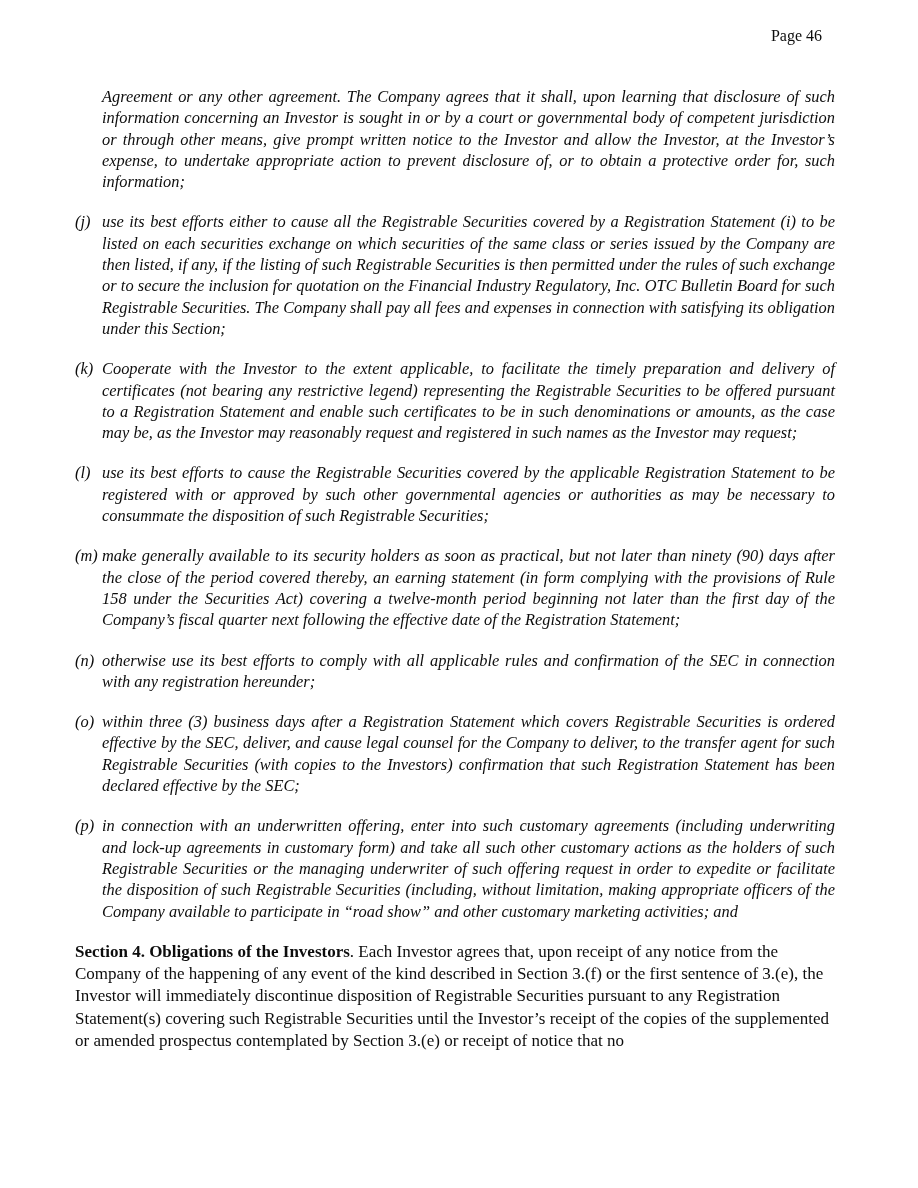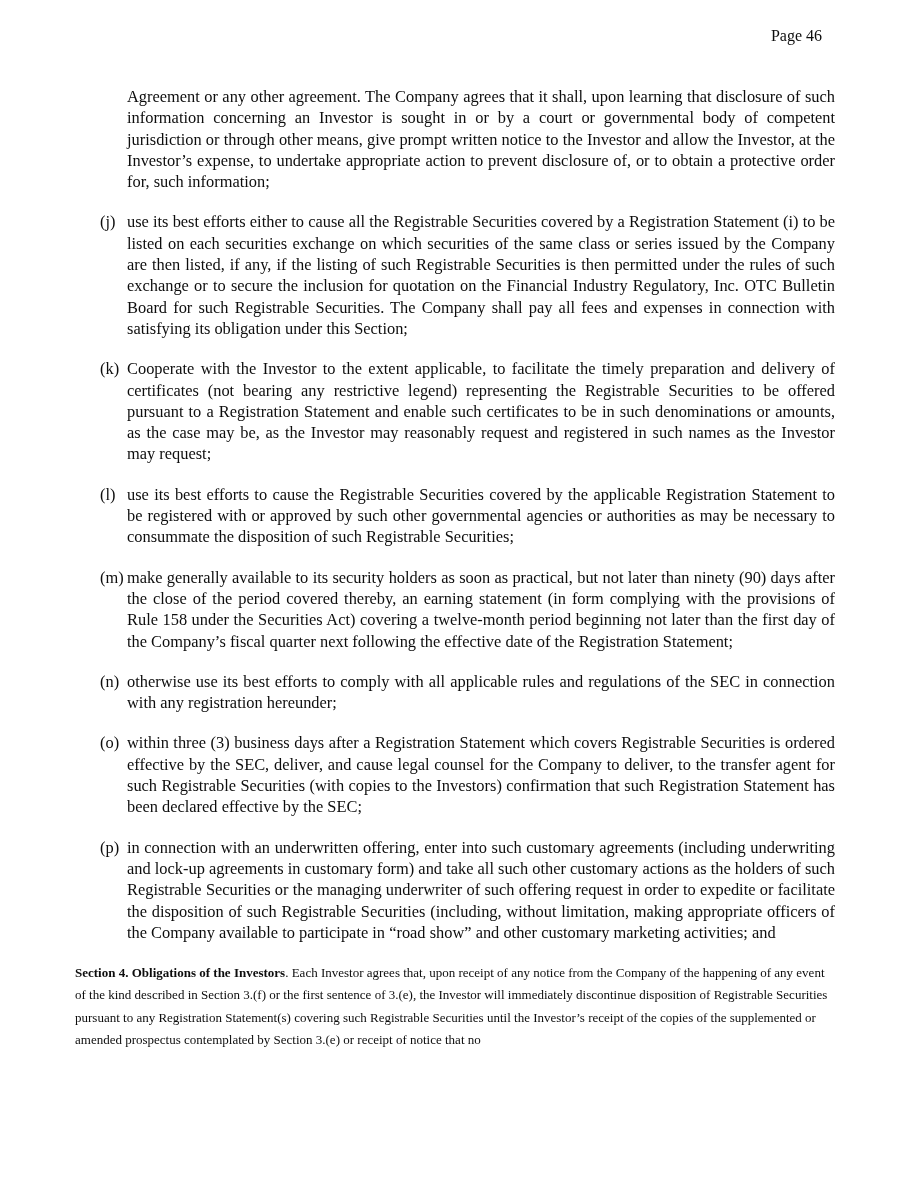--- a/index.html
+++ b/index.html
@@ -22,35 +22,35 @@
     padding-right: 13px;
     font-size: 16px;
     line-height: 20px;
     margin-bottom: 40px;
   }
   .obligations-list {
     font-size: 16.4px;
     line-height: 21.3px;
   }
   .list-item {
-    margin-left: 25px;
     padding-left: 27px;
     text-align: justify;
     margin-bottom: 19px;
+    font-style: italic;
   }
   .list-item .marker {
     display: inline-block;
     width: 27px;
     margin-left: -27px;
     text-align: left;
     white-space: nowrap;
   }
   .section-paragraph {
     margin-top: 16px;
-    font-size: 13px;
+    font-size: 17px;
     line-height: 22.3px;
     text-align: left;
   }
   .section-heading {
     font-weight: bold;
   }
 </style>
 </head>
 <body>
 
@@ -64,21 +64,21 @@
     <div class="list-item"><span class="marker"></span><span>Agreement or any other agreement. The Company agrees that it shall, upon learning that disclosure of such information concerning an Investor is sought in or by a court or governmental body of competent jurisdiction or through other means, give prompt written notice to the Investor and allow the Investor, at the Investor’s expense, to undertake appropriate action to prevent disclosure of, or to obtain a protective order for, such information;</span></div>
 
     <div class="list-item"><span class="marker">(j)</span><span>use its best efforts either to cause all the Registrable Securities covered by a Registration Statement (i) to be listed on each securities exchange on which securities of the same class or series issued by the Company are then listed, if any, if the listing of such Registrable Securities is then permitted under the rules of such exchange or to secure the inclusion for quotation on the Financial Industry Regulatory, Inc. OTC Bulletin Board for such Registrable Securities. The Company shall pay all fees and expenses in connection with satisfying its obligation under this Section;</span></div>
 
     <div class="list-item"><span class="marker">(k)</span><span>Cooperate with the Investor to the extent applicable, to facilitate the timely preparation and delivery of certificates (not bearing any restrictive legend) representing the Registrable Securities to be offered pursuant to a Registration Statement and enable such certificates to be in such denominations or amounts, as the case may be, as the Investor may reasonably request and registered in such names as the Investor may request;</span></div>
 
     <div class="list-item"><span class="marker">(l)</span><span>use its best efforts to cause the Registrable Securities covered by the applicable Registration Statement to be registered with or approved by such other governmental agencies or authorities as may be necessary to consummate the disposition of such Registrable Securities;</span></div>
 
     <div class="list-item"><span class="marker">(m)</span><span>make generally available to its security holders as soon as practical, but not later than ninety (90) days after the close of the period covered thereby, an earning statement (in form complying with the provisions of Rule 158 under the Securities Act) covering a twelve-month period beginning not later than the first day of the Company’s fiscal quarter next following the effective date of the Registration Statement;</span></div>
 
-    <div class="list-item"><span class="marker">(n)</span><span>otherwise use its best efforts to comply with all applicable rules and regulations of the SEC in connection with any registration hereunder;</span></div>
+    <div class="list-item"><span class="marker">(n)</span><span>otherwise use its best efforts to comply with all applicable rules and confirmation of the SEC in connection with any registration hereunder;</span></div>
 
     <div class="list-item"><span class="marker">(o)</span><span>within three (3) business days after a Registration Statement which covers Registrable Securities is ordered effective by the SEC, deliver, and cause legal counsel for the Company to deliver, to the transfer agent for such Registrable Securities (with copies to the Investors) confirmation that such Registration Statement has been declared effective by the SEC;</span></div>
 
     <div class="list-item"><span class="marker">(p)</span><span>in connection with an underwritten offering, enter into such customary agreements (including underwriting and lock-up agreements in customary form) and take all such other customary actions as the holders of such Registrable Securities or the managing underwriter of such offering request in order to expedite or facilitate the disposition of such Registrable Securities (including, without limitation, making appropriate officers of the Company available to participate in “road show” and other customary marketing activities; and</span></div>
 
   </div>
 
   <p class="section-paragraph"><span class="section-heading">Section 4. Obligations of the Investors</span><span>. Each Investor agrees that, upon receipt of any notice from the Company of the happening of any event of the kind described in Section 3.(f) or the first sentence of 3.(e), the Investor will immediately discontinue disposition of Registrable Securities pursuant to any Registration Statement(s) covering such Registrable Securities until the Investor’s receipt of the copies of the supplemented or amended prospectus contemplated by Section 3.(e) or receipt of notice that no</span></p>
 
 </div>

